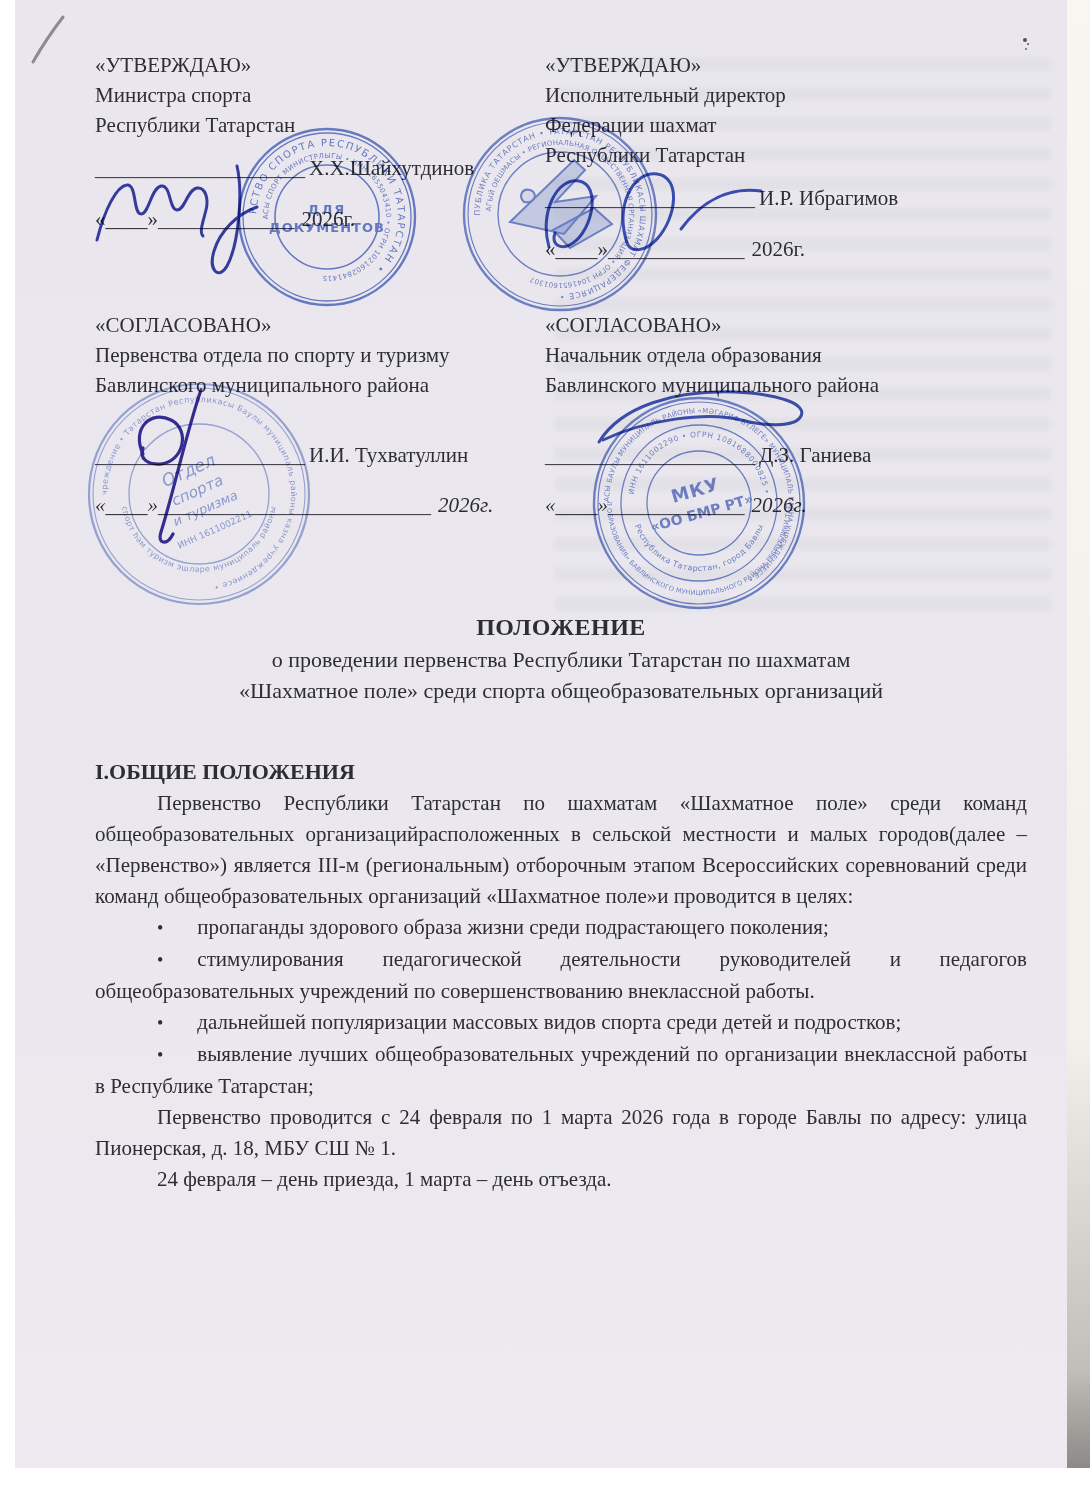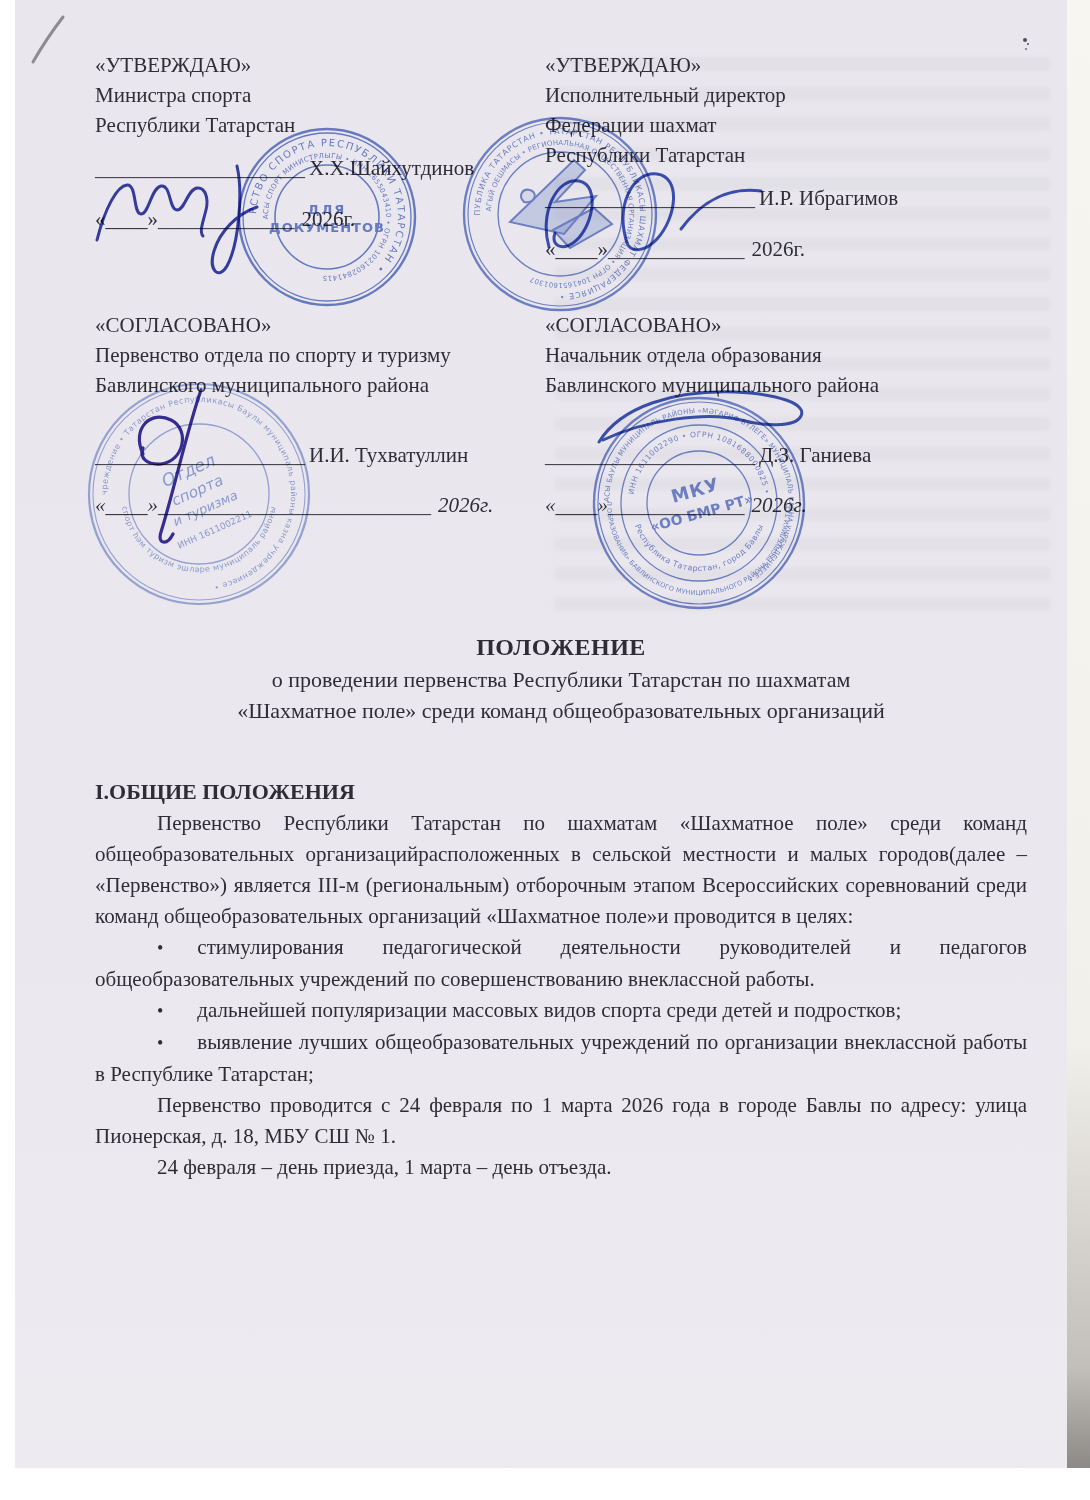--- a/index.html
+++ b/index.html
@@ -40,21 +40,21 @@
   .appr-line{white-space:nowrap;}
   .appr-sign{margin-top:13px;white-space:nowrap;}
   .appr-date{margin-top:21px;white-space:nowrap;}
   .appr--row2 .appr-sign{margin-top:40px;}
   .appr--row2 .appr-date{margin-top:20px;font-style:italic;}
   .uline{color:#3c3a46;letter-spacing:0;}
   .appr-name{margin-left:4px;}
   .appr-year{margin-left:7px;}
 
   
-  .doc{position:absolute;left:80px;top:630px;width:932px;font-size:21px;line-height:31px;text-align:justify;}
+  .doc{position:absolute;left:80px;top:610px;width:932px;font-size:21px;line-height:31px;text-align:justify;}
   .doc-title{font-size:24px;font-weight:bold;text-align:center;line-height:34px;letter-spacing:0.5px;}
   .doc-sub{font-size:22px;text-align:center;line-height:31px;}
   .sec{font-size:22px;font-weight:bold;text-align:left;line-height:32px;margin:0;}
   .sec1{margin-top:50px;}
   .sec2{margin-top:10px;}
   .para{margin:0;text-indent:62px;}
   .li{margin:0;text-indent:62px;}
   .li .tab{display:inline-block;width:34px;}
   .li .bullet{font-size:18px;}
 
@@ -105,21 +105,21 @@
     <div class="appr-sign">
       <span class="uline">____________________</span><span class="appr-name">И.Р. Ибрагимов</span>
     </div>
     <div class="appr-date">
       <span>«____»</span><span class="uline">_____________</span><span class="appr-year">2026г.</span>
     </div>
   </div>
 
   <div class="appr appr--row2" style="left:80px;top:310px;width:450px;">
     <div class="appr-line">«СОГЛАСОВАНО»</div>
-    <div class="appr-line">Первенство отдела по спорту и туризму</div>
+    <div class="appr-line">Первенства отдела по спорту и туризму</div>
     <div class="appr-line">Бавлинского муниципального района</div>
     <div class="appr-sign">
       <span class="uline">____________________</span><span class="appr-name">И.И. Тухватуллин</span>
     </div>
     <div class="appr-date">
       <span>«____»</span><span class="uline">__________________________</span><span class="appr-year">2026г.</span>
     </div>
   </div>
 
   <div class="appr appr--row2" style="left:530px;top:310px;width:470px;">
@@ -233,25 +233,26 @@
   </svg>
   <svg class="sig" style="left:578px;top:380px;" width="235" height="80">
     <g stroke="#4056b5" stroke-width="3">
       <path d="M6,62 C28,26 82,10 142,12 C186,14 214,24 208,36 C202,48 170,46 148,40 C114,31 52,40 10,60"></path>
     </g>
   </svg>
 
   <div class="doc">
     <div class="doc-title">ПОЛОЖЕНИЕ</div>
     <div class="doc-sub">о проведении первенства Республики Татарстан по шахматам</div>
-    <div class="doc-sub">«Шахматное поле» среди команд общеобразовательных организаций</div>
+    <div class="doc-sub">«Шахматное поле» среди спорта общеобразовательных организаций</div>
 
     <h2 class="sec sec1">I.ОБЩИЕ ПОЛОЖЕНИЯ</h2>
     <p class="para">Первенство Республики Татарстан по шахматам «Шахматное поле» среди команд общеобразовательных организацийрасположенных в сельской местности и малых городов(далее – «Первенство») является III-м (региональным) отборочным этапом Всероссийских соревнований среди команд общеобразовательных организаций «Шахматное поле»и проводится в целях:</p>
 
+    <p class="li"><span class="bullet">•</span><span class="tab"></span><span>пропаганды здорового образа жизни среди подрастающего поколения;</span></p>
     <p class="li"><span class="bullet">•</span><span class="tab"></span><span>стимулирования педагогической деятельности руководителей и педагогов общеобразовательных учреждений по совершенствованию внеклассной работы.</span></p>
     <p class="li"><span class="bullet">•</span><span class="tab"></span><span>дальнейшей популяризации массовых видов спорта среди детей и подростков;</span></p>
 
 
     <p class="li"><span class="bullet">•</span><span class="tab"></span><span>выявление лучших общеобразовательных учреждений по организации внеклассной работы в Республике Татарстан;</span></p>
 
     <p class="para">Первенство проводится с 24 февраля по 1 марта 2026 года в городе Бавлы по адресу: улица Пионерская, д. 18,  МБУ СШ № 1.</p>
     <p class="para">24 февраля – день приезда, 1 марта – день отъезда.</p>
   </div>
 

